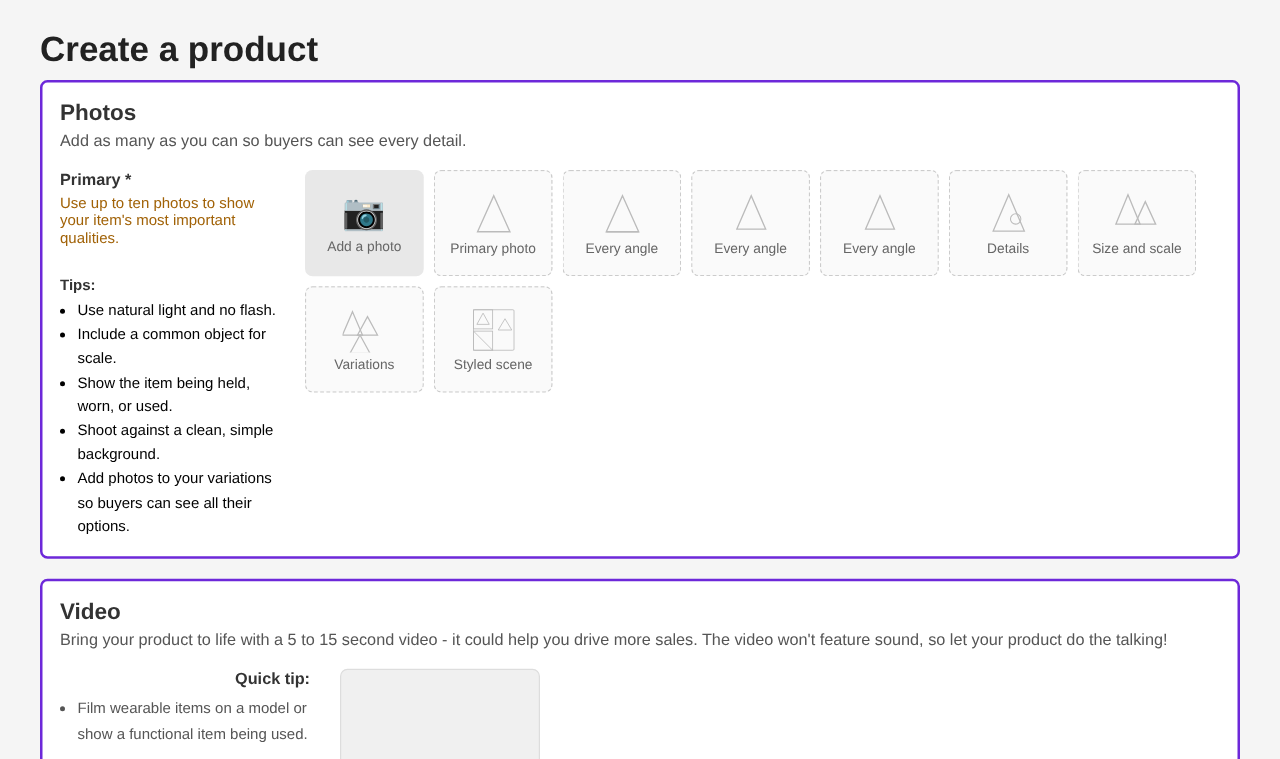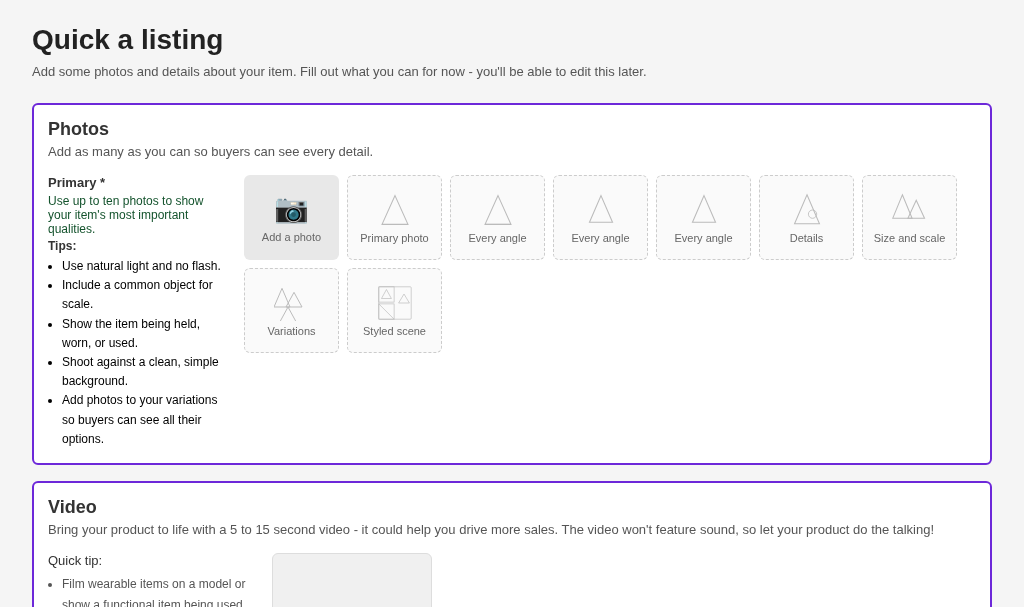--- a/index.html
+++ b/index.html
@@ -52,22 +52,22 @@
       width: 180px;
       flex-shrink: 0;
     }
     .photos-label {
       font-weight: 700;
       font-size: 13px;
       margin-bottom: 4px;
     }
     .photos-desc {
       font-size: 12px;
-      color: #14532d;
-      margin-bottom: 3px;
+      color: #a16207;
+      margin-bottom: 24px;
     }
     .tips-label {
       font-size: 12px;
       font-weight: 600;
       margin-bottom: 4px;
     }
     .tips-list {
       font-size: 12px;
       color: #000000;
       padding-left: 14px;
@@ -111,23 +111,24 @@
       height: 36px;
       margin-bottom: 4px;
     }
     .add-photo-icon {
       font-size: 28px;
       color: #333;
       margin-bottom: 6px;
     }
     
     .video-tip-label {
-      font-weight: 400;
+      font-weight: 700;
       font-size: 13px;
       margin-bottom: 6px;
+      text-align: right;
     }
     .video-layout {
       display: flex;
       gap: 24px;
       align-items: flex-start;
     }
     .video-info {
       width: 200px;
       flex-shrink: 0;
     }
@@ -147,22 +148,21 @@
       flex-direction: column;
       align-items: center;
       justify-content: center;
       cursor: pointer;
     }
   </style>
 </head>
 <body>
 
 <div class="page-wrapper">
-  <h1 class="page-title">Quick a listing</h1>
-  <p class="page-subtitle">Add some photos and details about your item. Fill out what you can for now - you'll be able to edit this later.</p>
+  <h1 class="page-title">Create a product</h1>
 
   <div class="card">
     <div class="section-title">Photos</div>
     <div class="section-subtitle">Add as many as you can so buyers can see every detail.</div>
 
     <div class="photos-layout">
       <div class="photos-info">
         <div class="photos-label">Primary *</div>
         <div class="photos-desc">Use up to ten photos to show your item's most important qualities.</div>
         <div class="tips-label">Tips:</div>

